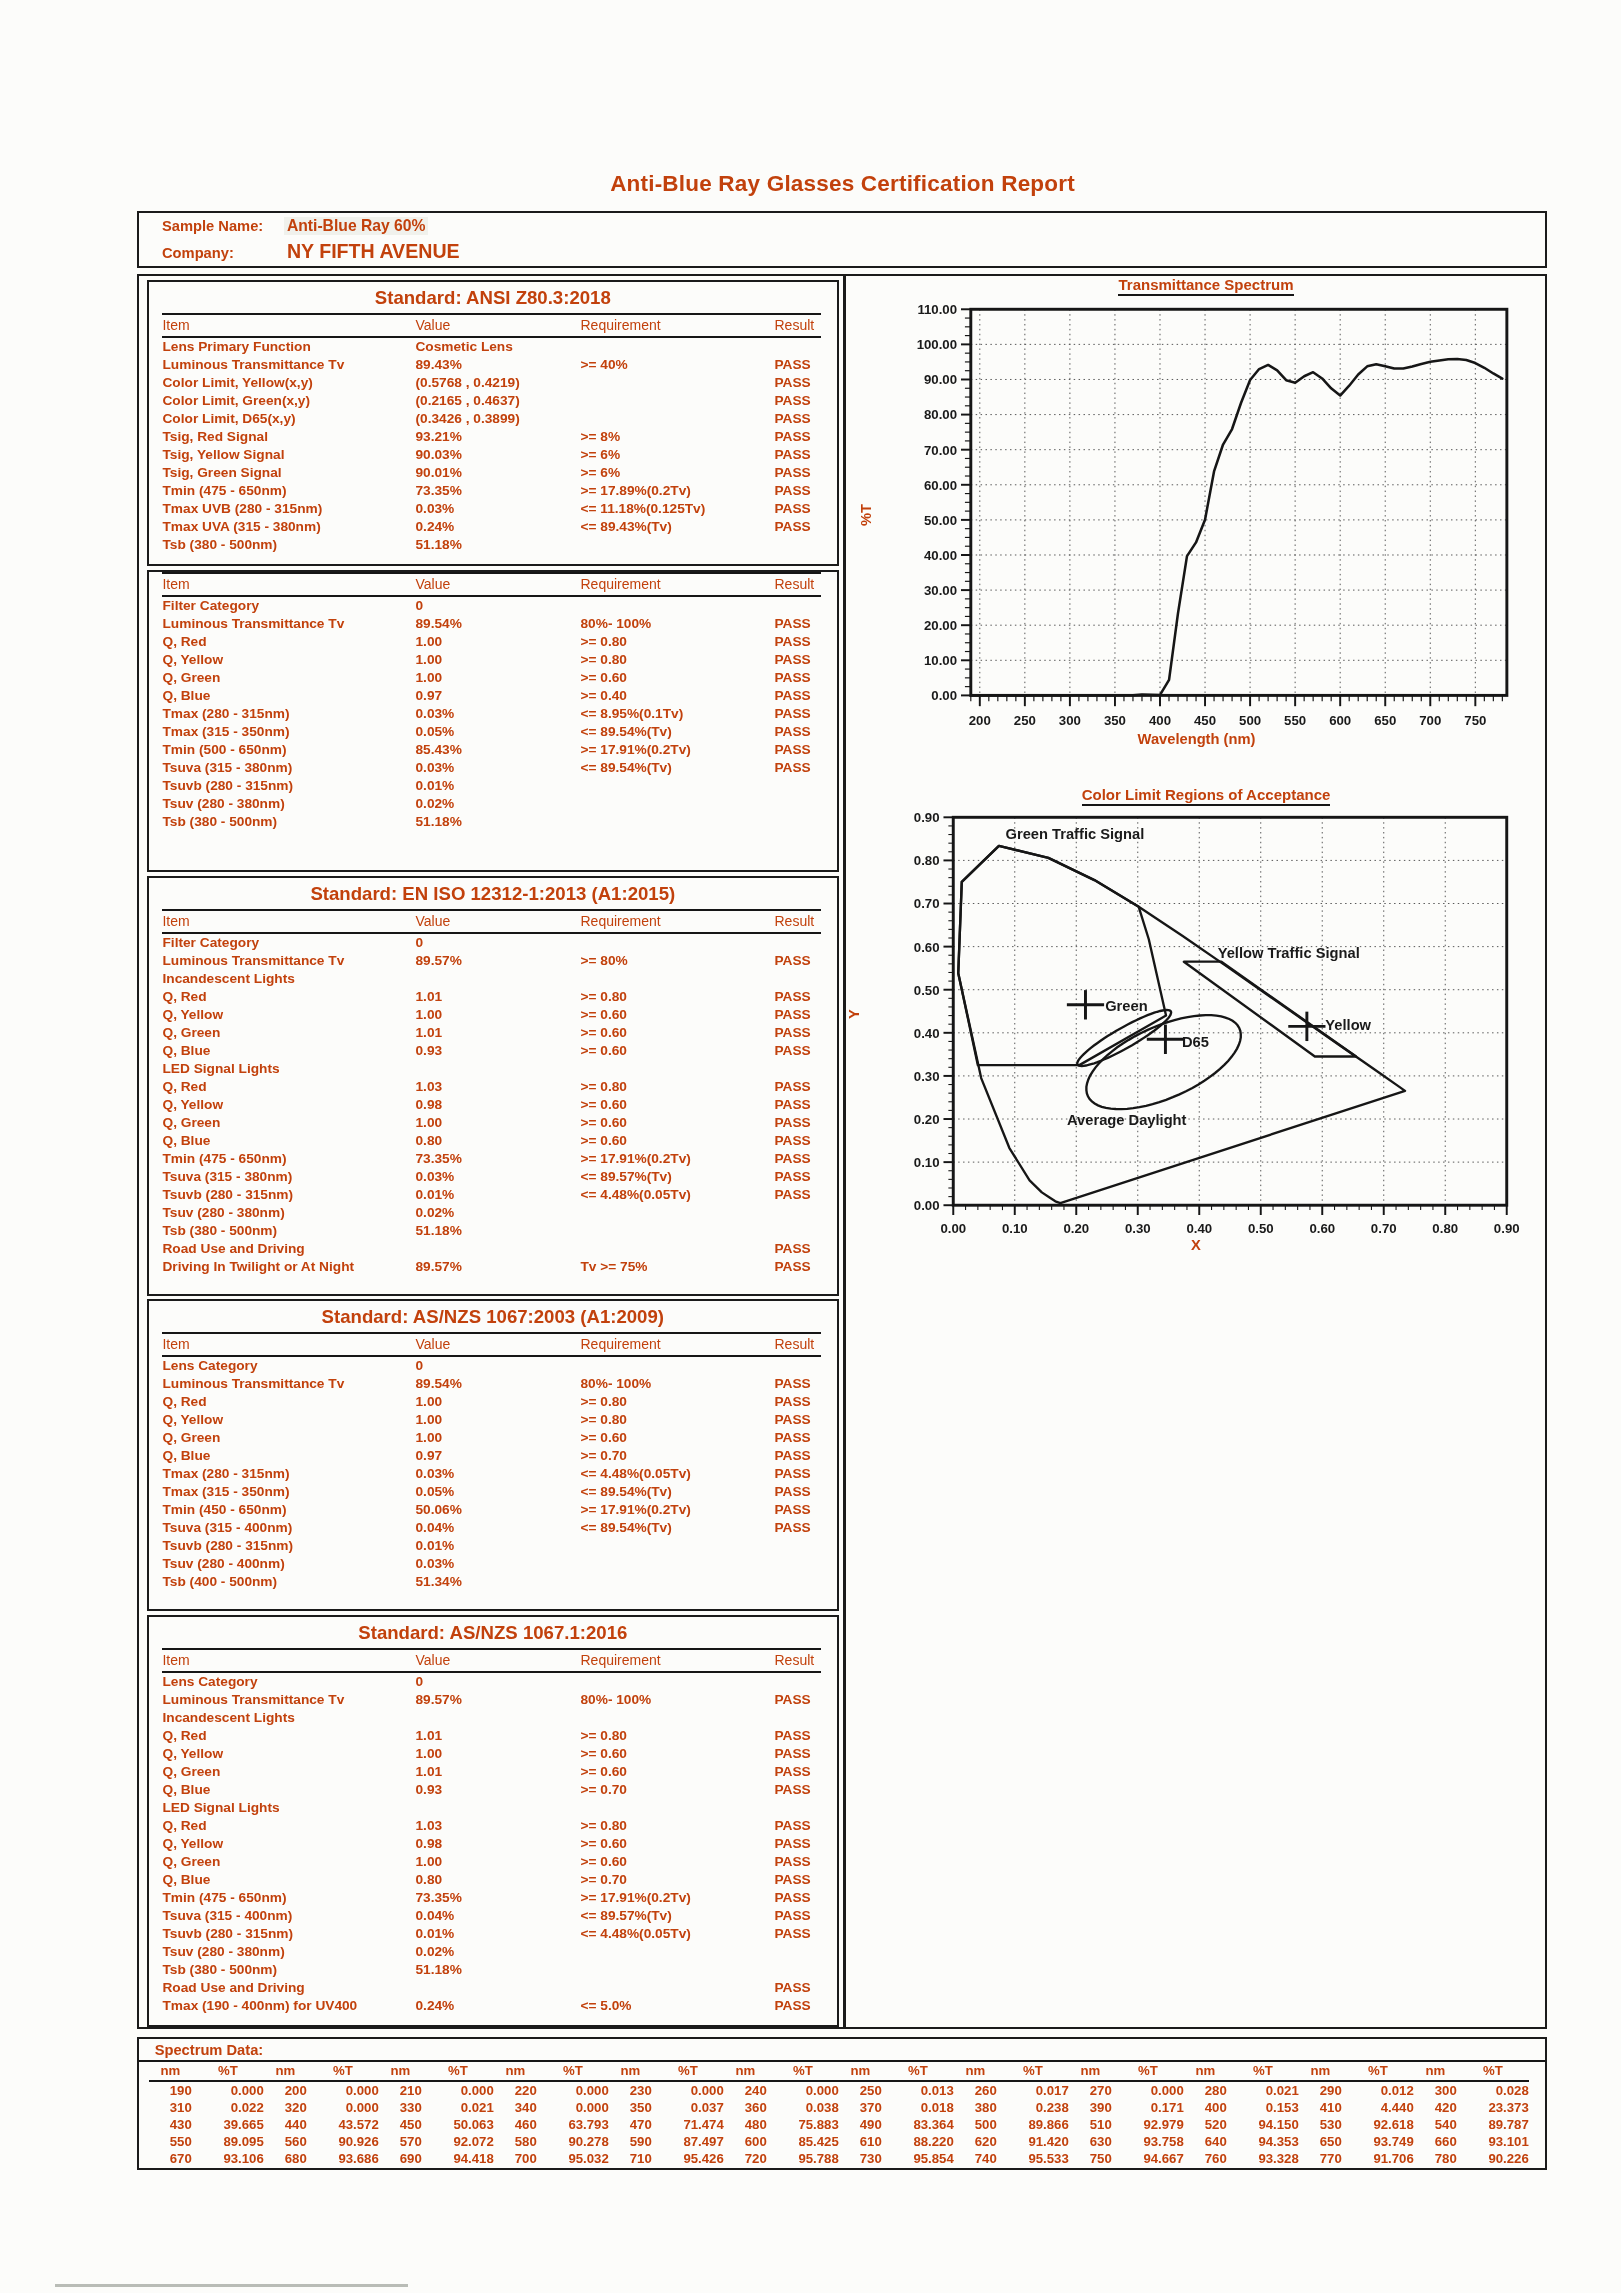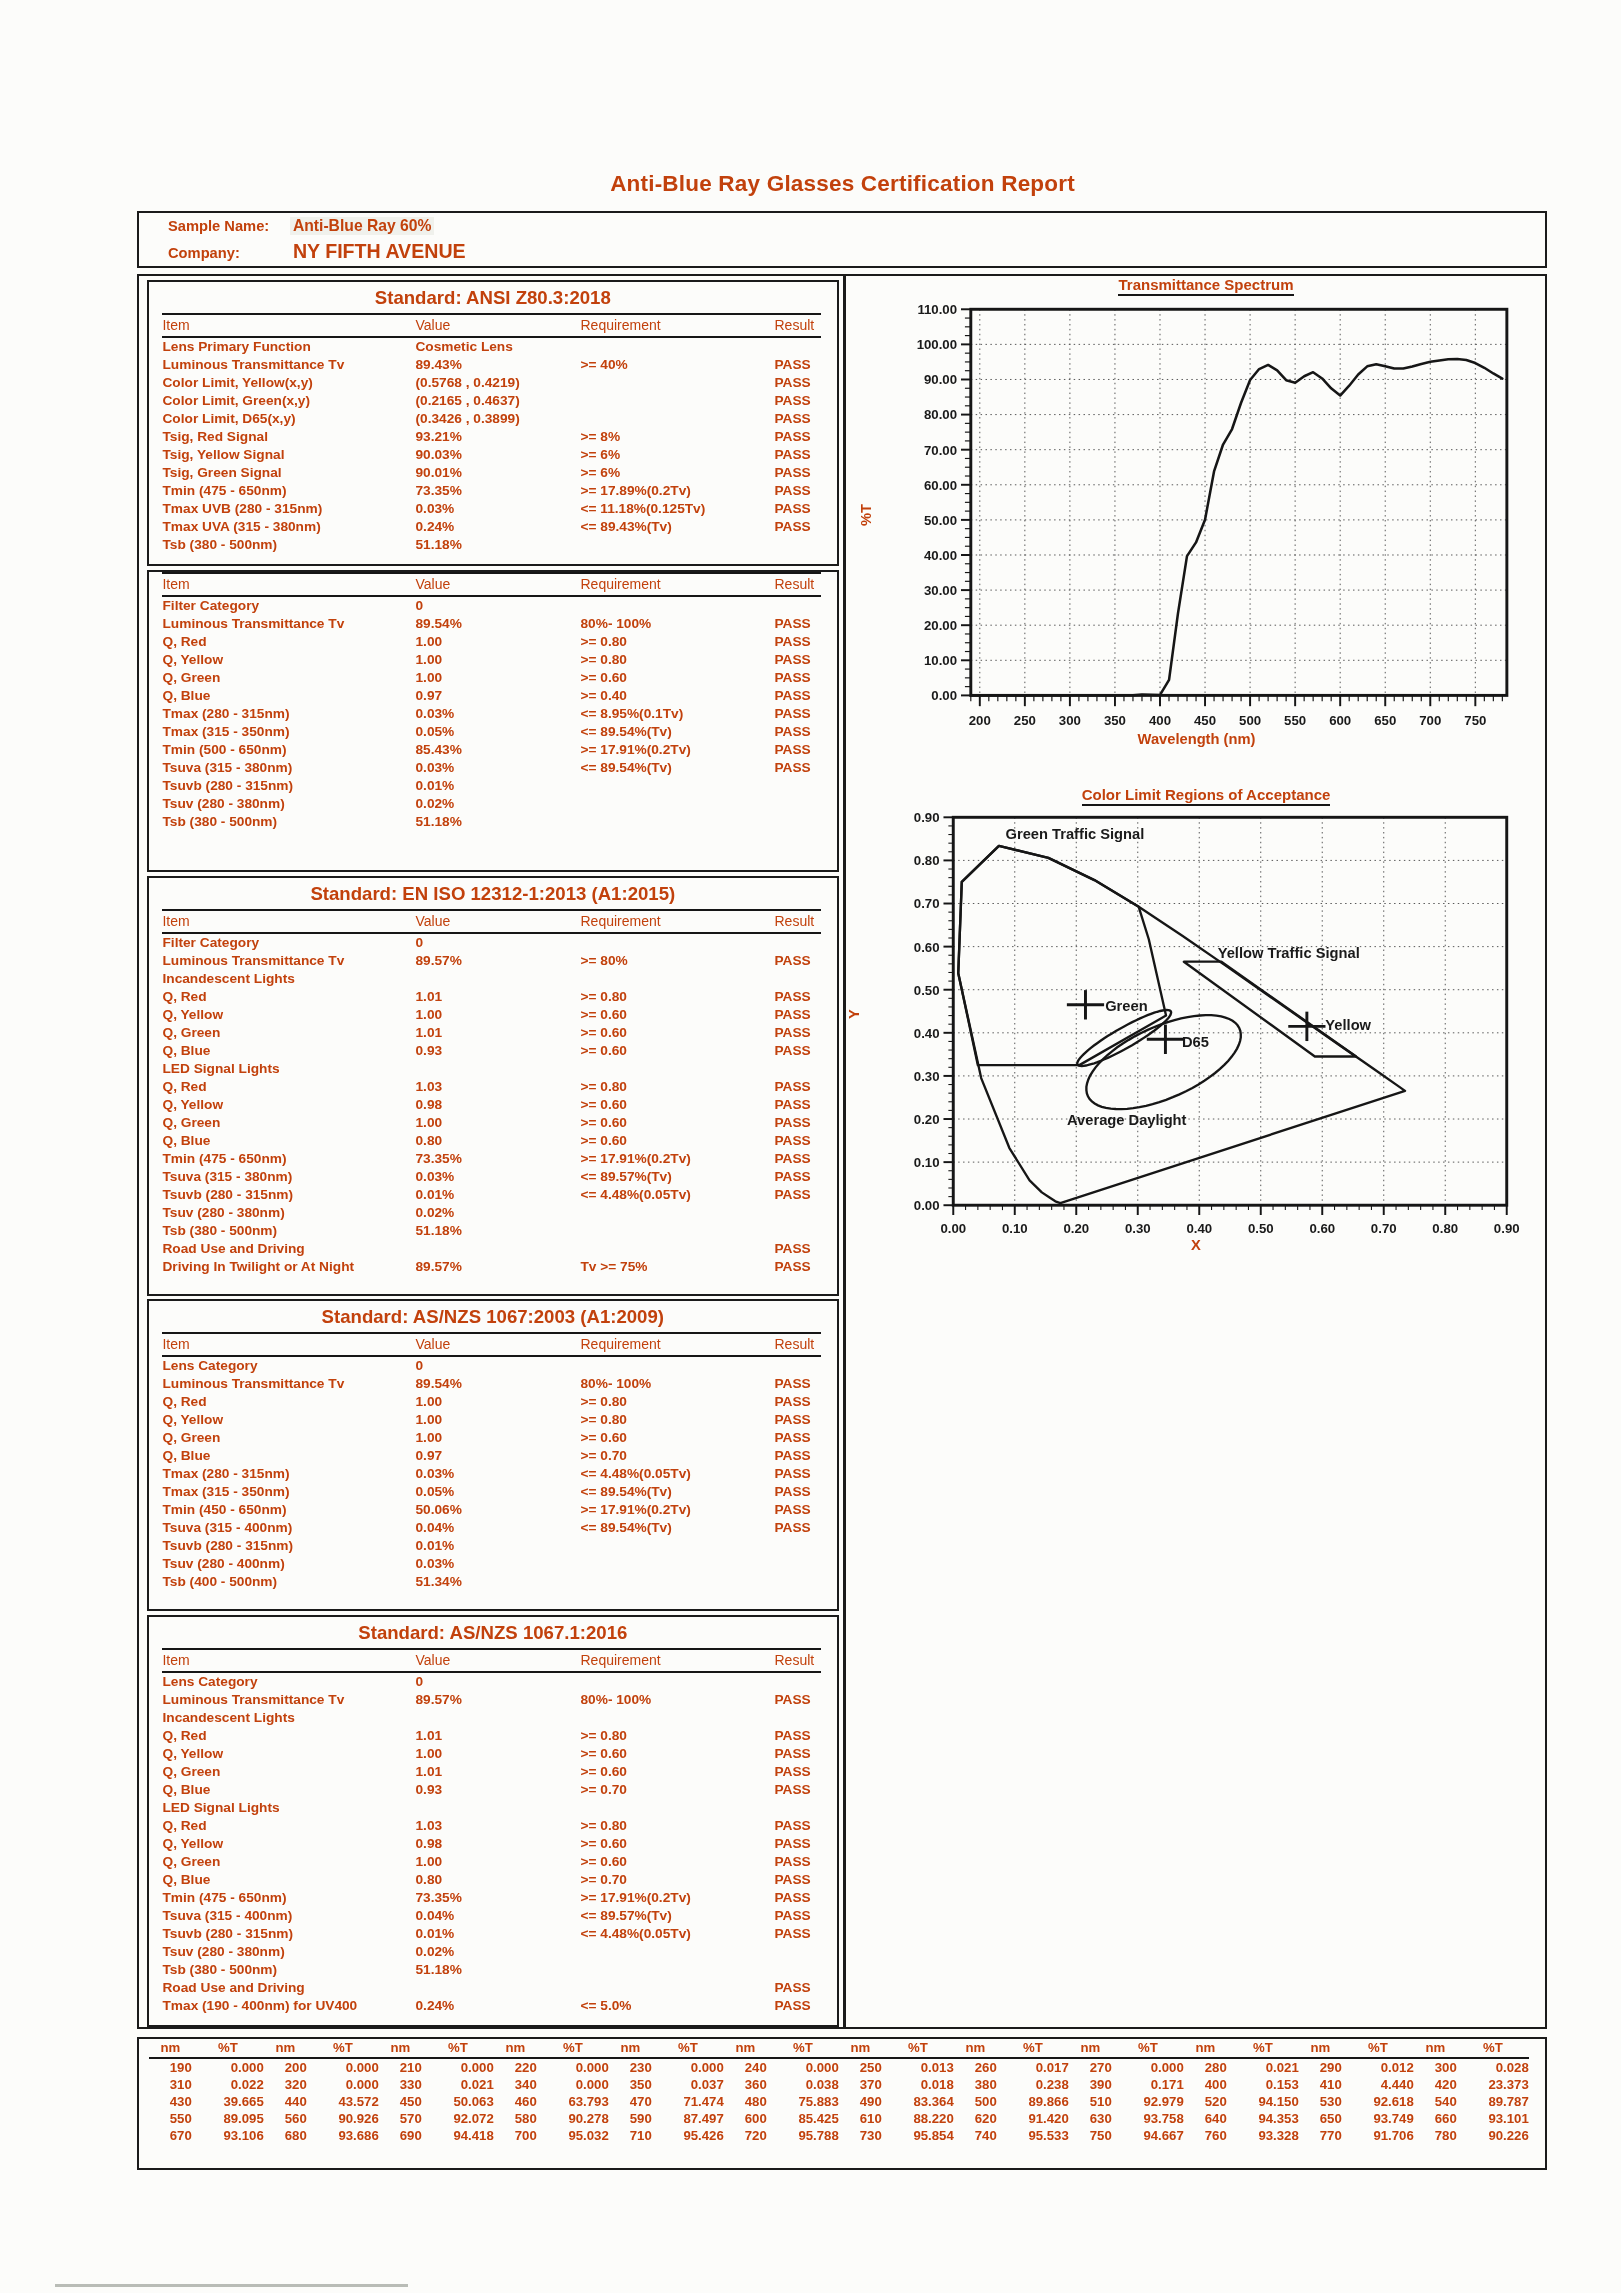--- a/index.html
+++ b/index.html
@@ -2,21 +2,21 @@
 <html><head>
 <meta charset="utf-8">
 <style>
   html,body{margin:0;padding:0;background:#dedede;}
   .page{position:relative;width:1621px;height:2294px;background:#fcfcfa;color:#c2410c;
         font-family:"Liberation Sans","DejaVu Sans",sans-serif;overflow:hidden;}
   .doc-title{position:absolute;left:137px;top:171px;width:1411px;text-align:center;
         font-size:22.5px;font-weight:bold;letter-spacing:0.2px;}
   .box{position:absolute;border:2.9px solid #1b1b1b;background:transparent;}
   .sample-box{left:137px;top:211px;width:1406px;height:49px;padding:3.9px 0 0 0;}
-  .sample-row{display:flex;align-items:baseline;height:23.5px;padding-left:29px;}
+  .sample-row{display:flex;align-items:baseline;height:23.5px;padding-left:23px;}
   .sample-label{font-size:14.7px;font-weight:bold;width:122px;}
   .sample-value{font-size:15.7px;font-weight:bold;background:#f0f1ec;padding:0 2.9px;}
   .company-value{font-size:19.6px;font-weight:bold;background:none;}
   .main-box{left:137px;top:274px;width:1406px;height:1751px;}
   .divider{position:absolute;left:704px;top:0;width:2.9px;height:100%;background:#1b1b1b;}
   .section{position:absolute;left:7.8px;width:688px;border:2px solid #1b1b1b;background:#fcfcfa;}
   .sec-heading{text-align:center;font-size:18.6px;font-weight:bold;padding:4.9px 0 3.9px 0;border-radius:11px;}
   table.std{border-collapse:collapse;margin:0 13.7px;width:659px;table-layout:fixed;}
   table.std col.c-item{width:253px;} table.std col.c-val{width:165px;}
   table.std col.c-req{width:194px;}  table.std col.c-res{width:47px;}
@@ -939,20 +939,21 @@
         <line x1="452.9722222222222" y1="232.4" x2="452.9722222222222" y2="262.4" stroke="#161616" stroke-width="3"></line>
         <text x="471.80555555555554" y="251.08" class="map-label">Yellow</text>
         <text x="145.36111111111111" y="55.72000000000003" class="map-label">Green Traffic Signal</text>
         <text x="361.9444444444444" y="177.60000000000002" class="map-label">Yellow Traffic Signal</text>
         <text x="208.13888888888889" y="348.32" class="map-label">Average Daylight</text>
       </svg>
     <div class="axis-label-x" style="top:453px;left:39px;width:588px;">X</div>
   </div>
 
   <div class="box spectrum-box">
+    <div class="spec-label">Spectrum Data:</div>
     <table class="spec">
       <thead id="spec-head">
           <tr>
             <th style="width: 43px;">nm</th>
             <th style="width: 72px;">%T</th>
             <th style="width: 43px;">nm</th>
             <th style="width: 72px;">%T</th>
             <th style="width: 43px;">nm</th>
             <th style="width: 72px;">%T</th>
             <th style="width: 43px;">nm</th>

